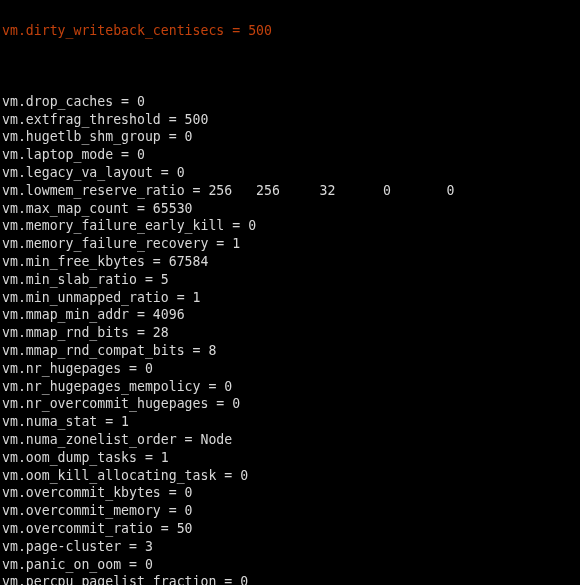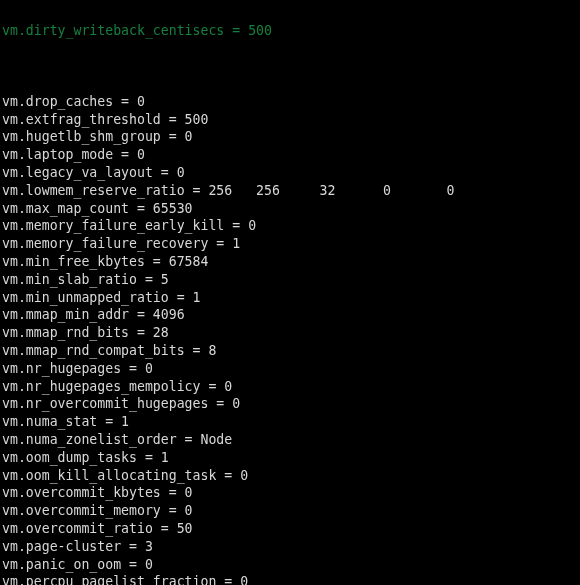--- a/index.html
+++ b/index.html
@@ -31,21 +31,21 @@
     white-space: pre;
   }
 
   .line {
     height: 17.8px;
     white-space: pre;
     letter-spacing: 0px;
   }
 
   .line.partial-top {
-    color: #15803d;
+    color: #c2410c;
   }
 </style>
 </head>
 <body>
 
 <div id="terminal">
   <div id="screen">
     <div class="line partial-top">vm.dirty_writeback_centisecs = 500</div>
     
     <div id="output-lines"><div class="line">vm.drop_caches = 0</div><div class="line">vm.extfrag_threshold = 500</div><div class="line">vm.hugetlb_shm_group = 0</div><div class="line">vm.laptop_mode = 0</div><div class="line">vm.legacy_va_layout = 0</div><div class="line">vm.lowmem_reserve_ratio = 256   256     32      0       0</div><div class="line">vm.max_map_count = 65530</div><div class="line">vm.memory_failure_early_kill = 0</div><div class="line">vm.memory_failure_recovery = 1</div><div class="line">vm.min_free_kbytes = 67584</div><div class="line">vm.min_slab_ratio = 5</div><div class="line">vm.min_unmapped_ratio = 1</div><div class="line">vm.mmap_min_addr = 4096</div><div class="line">vm.mmap_rnd_bits = 28</div><div class="line">vm.mmap_rnd_compat_bits = 8</div><div class="line">vm.nr_hugepages = 0</div><div class="line">vm.nr_hugepages_mempolicy = 0</div><div class="line">vm.nr_overcommit_hugepages = 0</div><div class="line">vm.numa_stat = 1</div><div class="line">vm.numa_zonelist_order = Node</div><div class="line">vm.oom_dump_tasks = 1</div><div class="line">vm.oom_kill_allocating_task = 0</div><div class="line">vm.overcommit_kbytes = 0</div><div class="line">vm.overcommit_memory = 0</div><div class="line">vm.overcommit_ratio = 50</div><div class="line">vm.page-cluster = 3</div><div class="line">vm.panic_on_oom = 0</div><div class="line">vm.percpu_pagelist_fraction = 0</div></div>

